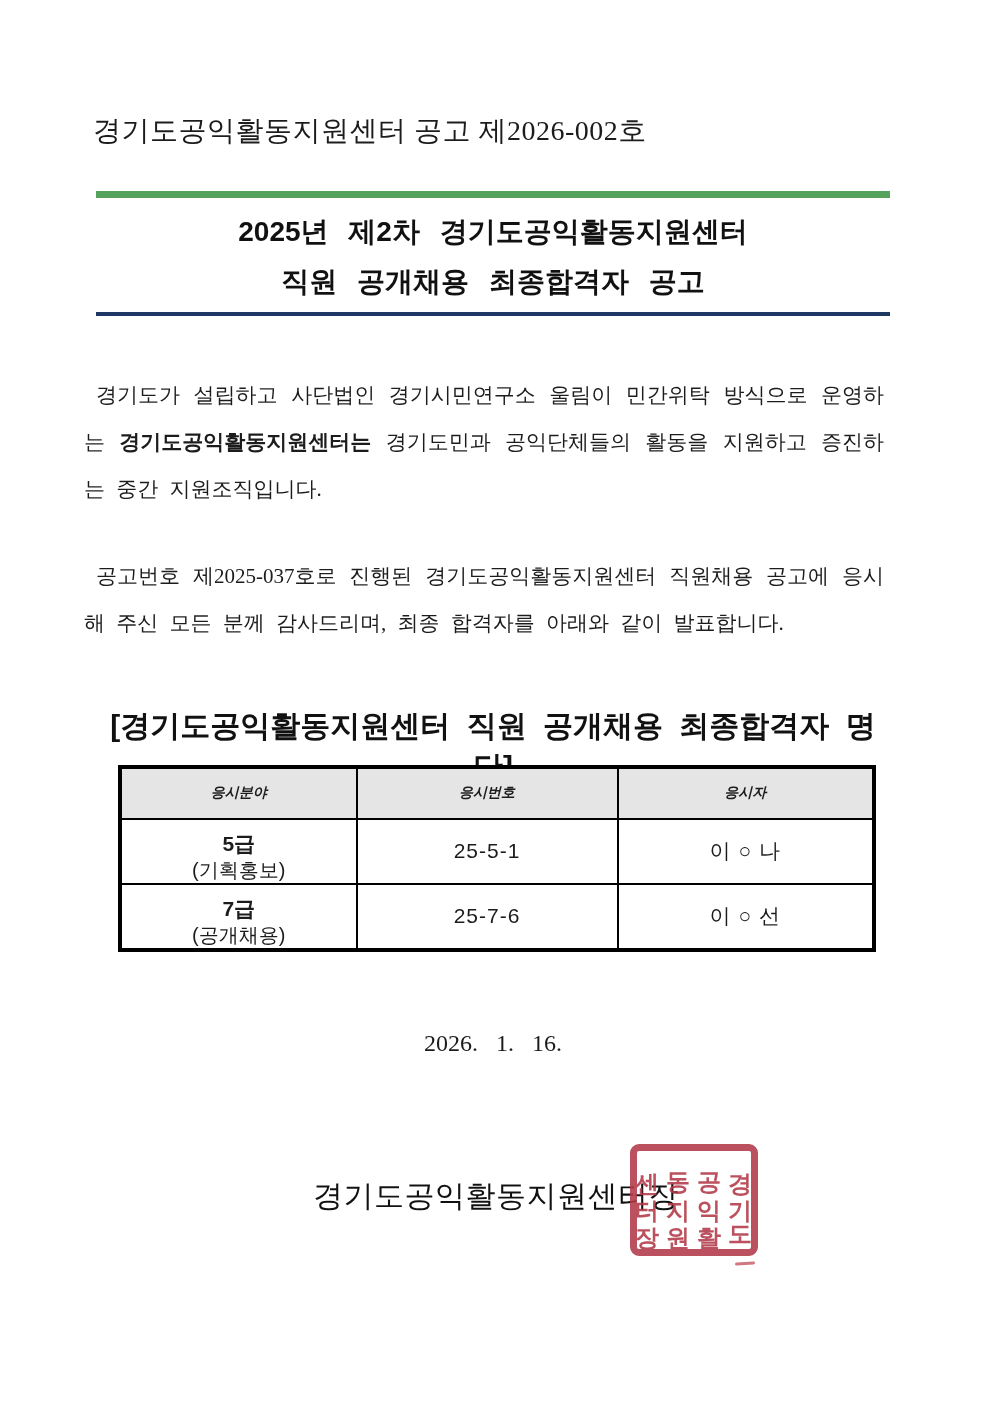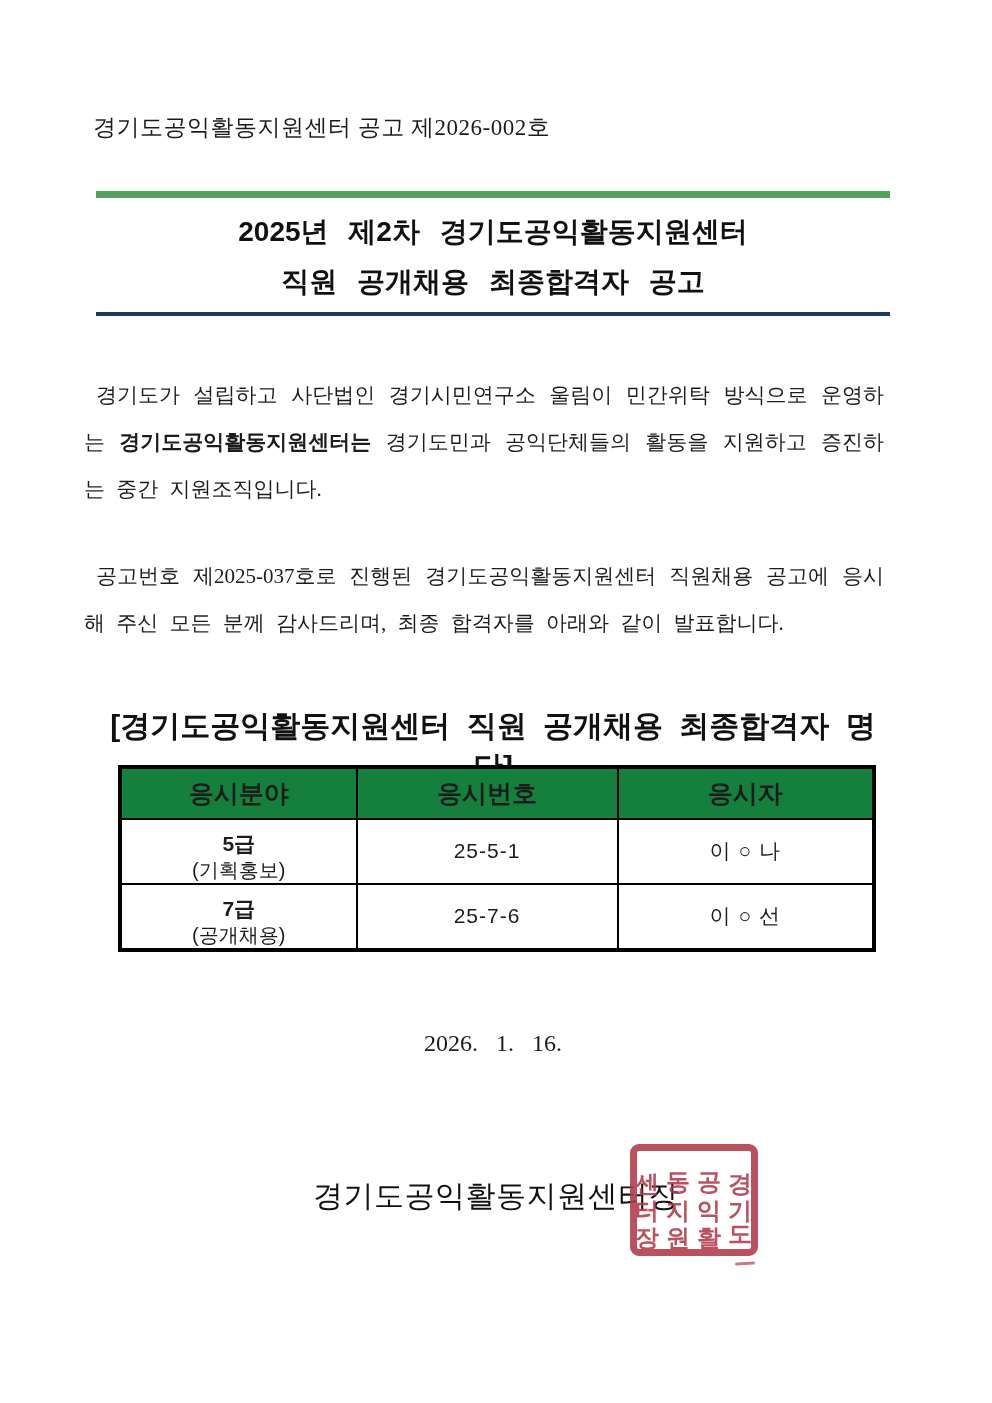--- a/index.html
+++ b/index.html
@@ -11,21 +11,21 @@
     margin: 0 auto;
     background: #ffffff;
     color: #1c1c1c;
     font-family: "Liberation Serif", "DejaVu Serif", serif;
     overflow: hidden;
   }
 
   .doc-number {
     position: absolute;
     left: 93px; top: 112px;
-    font-size: 23px;
+    font-size: 28px;
     letter-spacing: 0.5px;
     color: #1c1c1c;
   }
 
   .title-top-bar {
     position: absolute;
     left: 96px; top: 191px;
     width: 794px; height: 7px;
     background: #55a25c;
   }
@@ -84,24 +84,25 @@
     font-family: "Liberation Sans", "DejaVu Sans", sans-serif;
     text-align: center;
   }
   table.results th, table.results td {
     border: 2px solid #000000;
     padding: 0;
     vertical-align: middle;
   }
   table.results { border: 3px solid #000000; outline: 1px solid #000; }
   table.results th {
-    background: #15803d;
+    background: #e5e5e5;
     height: 51px;
-    font-size: 25px;
-    font-weight: 700;
+    font-size: 14px;
+    font-weight: 700;
+    font-style: italic;
   }
   table.results td { height: 61px; font-size: 21px; }
   .grade-line { font-weight: 700; font-size: 21px; line-height: 27px; margin-top: 10px; }
   .dept-line  { font-weight: 400; font-size: 20px; line-height: 26px; }
   .num-cell, .name-cell { letter-spacing: 1px; white-space: pre; }
 
   .date-line {
     position: absolute;
     left: 96px; top: 1030px;
     width: 794px;

